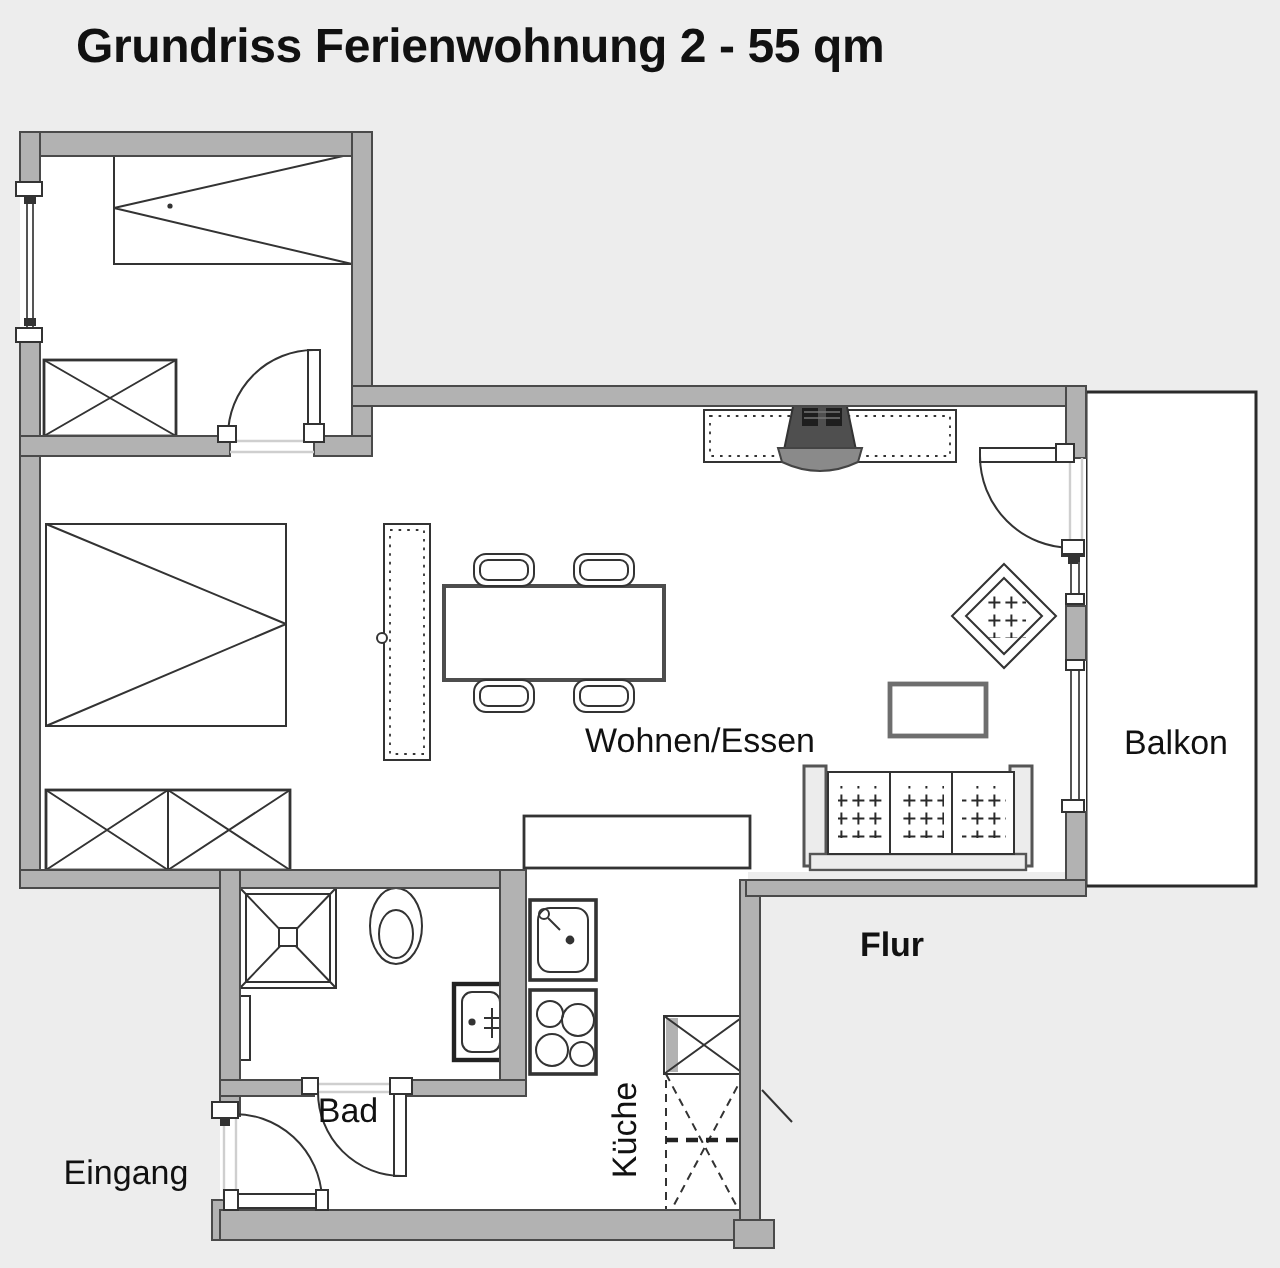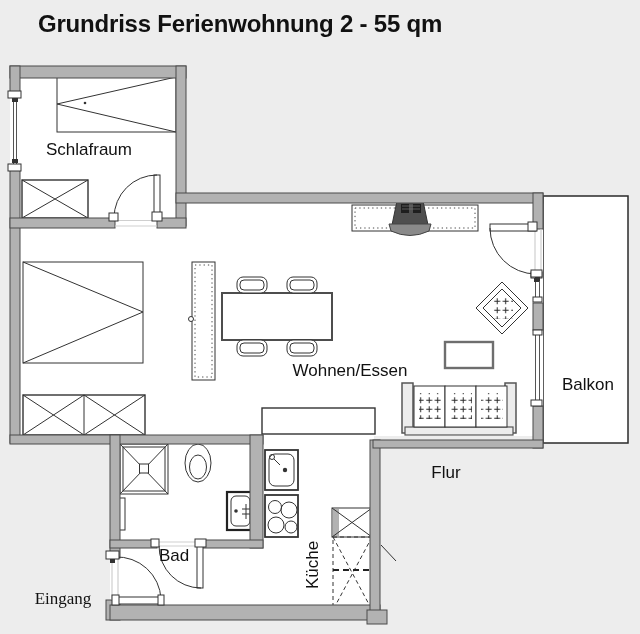--- a/index.html
+++ b/index.html
@@ -238,20 +238,19 @@
       <path class="sill" d="M112,558 V600 M118,558 V600"></path>
       <rect class="fn2" x="115" y="597" width="48" height="7"></rect>
       <path class="tn" d="M115,557 A44,44 0 0 1 161,599"></path>
       <rect class="nub" x="106" y="551" width="13" height="8"></rect>
       <rect class="tick" x="110" y="559" width="5" height="4"></rect>
       <rect class="nub" x="112" y="595" width="7" height="10"></rect>
       <rect class="nub" x="158" y="595" width="6" height="10"></rect>
     </g>
   </svg>
 
-  <div class="lbl" style="left:89px;top:150px;">Schlafraum</div>
   <div class="lbl" style="left:350px;top:371px;">Wohnen/Essen</div>
-  <div class="lbl" style="left:588px;top:372px;margin-top:13px;">Balkon</div>
-  <div class="lbl" style="left:446px;top:473px;">Flur</div>
+  <div class="lbl" style="left:588px;top:372px;">Balkon</div>
+  <div class="lbl" style="left:446px;top:473px;font-weight:bold;">Flur</div>
   <div class="lbl" style="left:174px;top:508px;margin-top:48px;">Bad</div>
   <div class="lbl rot" style="left:313px;top:565px;">Küche</div>
-  <div class="lbl" style="left:63px;top:599px;font-family:Liberation Serif, serif;">Eingang</div>
+  <div class="lbl" style="left:63px;top:587px;">Eingang</div>
 </div>
 
 </body></html>

